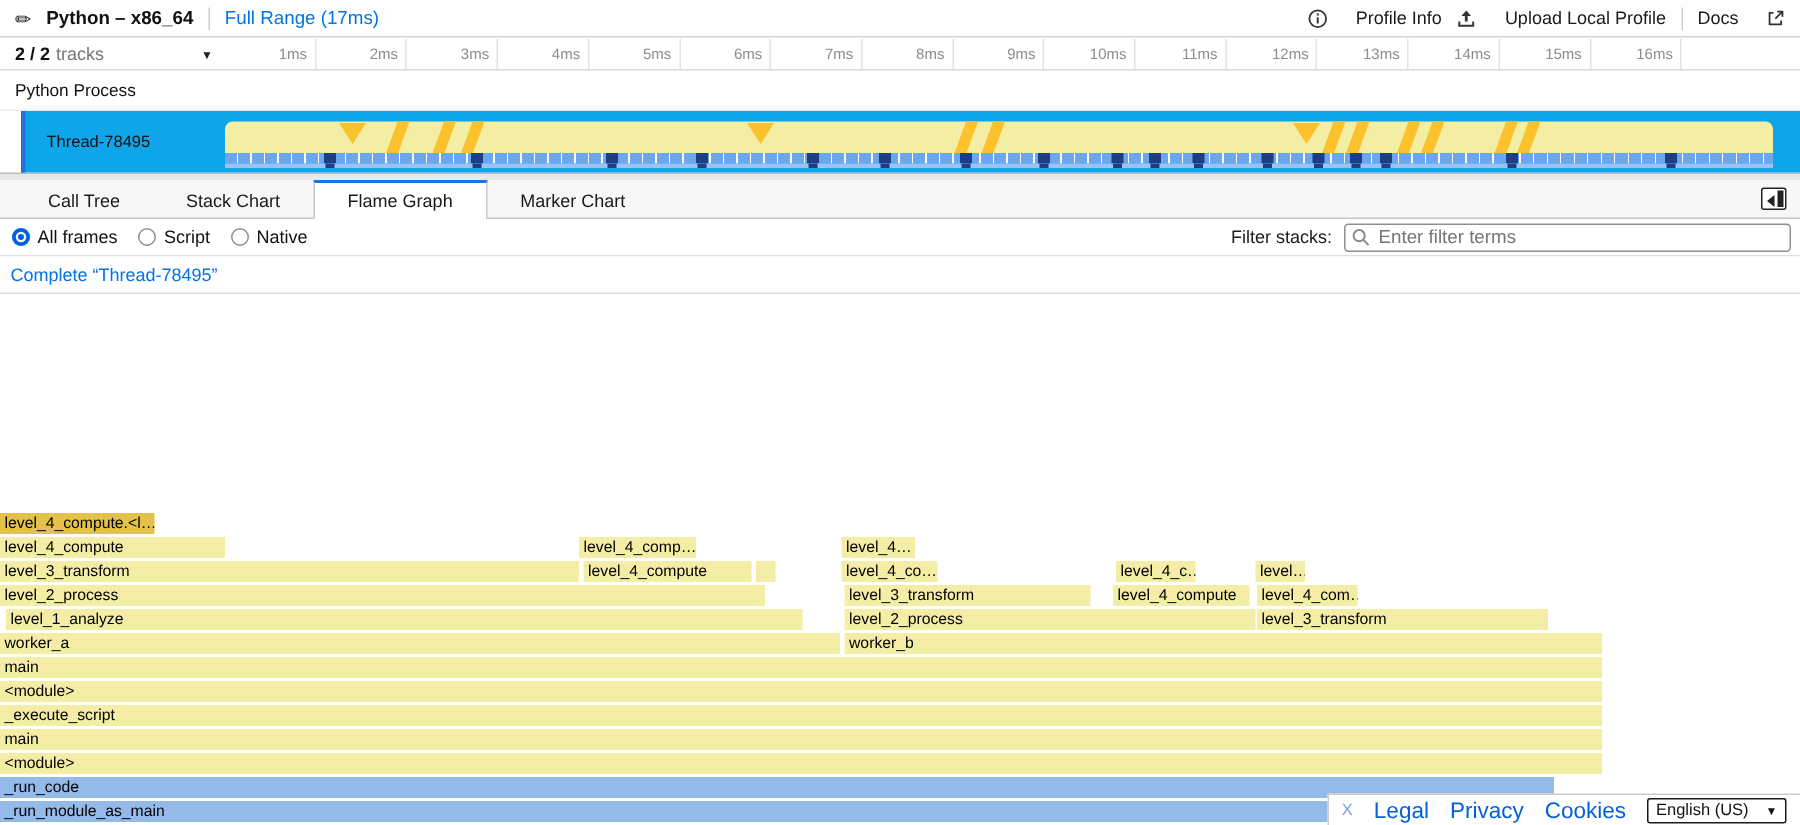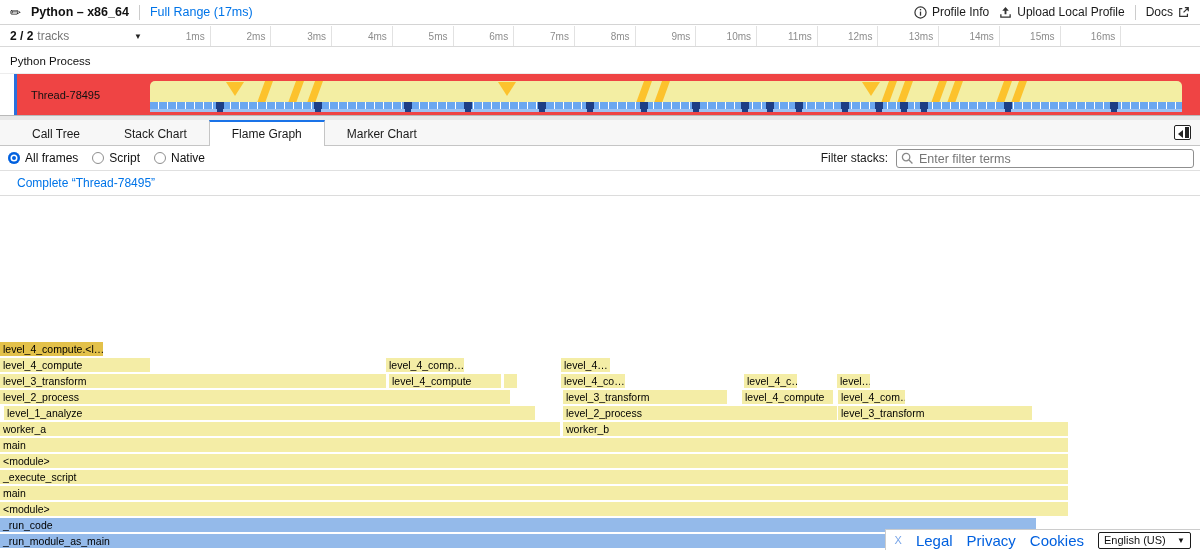--- a/index.html
+++ b/index.html
@@ -9,42 +9,42 @@
 
   
   .topbar { position:absolute; top:0; left:0; right:0; height:25px;
             border-bottom:1px solid #d4d4d4; display:flex; align-items:center;
             justify-content:space-between; padding:0 10px; background:#fff; }
   .tb-left, .tb-right { display:flex; align-items:center; gap:10px; }
   .pencil { font-size:13px; line-height:1; cursor:pointer; }
   .ptitle { font-weight:bold; font-size:12.5px; }
   .vdiv { width:1px; height:15px; background:#ccc; display:inline-block; }
   .blue-link { color:#0074e8; font-size:12.5px; text-decoration:none; cursor:pointer; }
-  .tb-item { display:flex; align-items:center; gap:5px; font-size:12px; cursor:pointer; color:#1a1a1a; }
+  .tb-item { display:flex; align-items:center; gap:19px; font-size:12px; cursor:pointer; color:#1a1a1a; }
   .tb-item svg { display:block; }
 
   
   .tracksbar { position:absolute; top:26px; left:0; right:0; height:21px;
                border-bottom:1px solid #d9d9d9; background:#fff; display:flex; }
   .tracks-left { width:150px; height:100%; display:flex; align-items:center; padding:0 6px 0 10px;
                  font-size:12px; cursor:pointer; position:relative; }
   .tracks-left b { font-size:12px; }
   .tracks-left .gray { color:#767676; margin-left:4px; }
   .caret { position:absolute; right:8px; font-size:8px; color:#222; }
   .ruler { flex:0 0 auto; width:1032px; height:100%; display:flex; }
   .ruler-cell { height:100%; border-right:1px solid #e2e2e2; font-size:10px; color:#8c8c8c;
                 display:flex; align-items:center; justify-content:flex-end; padding-right:5px; }
 
   
   .procrow { position:absolute; top:48px; left:0; right:0; height:26px; background:#fff;
              border-bottom:1px solid #ededed; display:flex; align-items:center;
              padding-left:10px; font-size:11.5px; cursor:pointer; }
   .threadrow-outer { position:absolute; top:74px; left:0; right:0; height:42px; background:#fff;
                      border-bottom:1px solid #b9b9b9; cursor:pointer; }
-  .threadrow { position:absolute; left:14px; right:0; top:0; bottom:0; background:#ef4444;
+  .threadrow { position:absolute; left:14px; right:0; top:0; bottom:0; background:#0ea5e9;
                border-left:3px solid #2a70dd; }
   .tlabel { position:absolute; left:14px; top:50%; transform:translateY(-50%); font-size:11px; }
   .graph { position:absolute; left:133px; top:7px; width:1032px; height:31px; }
   .activity { position:absolute; left:0; top:0; width:100%; height:21px; background:#f3eea3;
               border-radius:5px 5px 0 0; overflow:hidden; }
   .mk-v { position:absolute; top:1px; width:0; height:0;
           border-left:9px solid transparent; border-right:9px solid transparent;
           border-top:14px solid #fcc22d; }
   .mk-s { position:absolute; top:-2px; width:8px; height:26px; background:#fcc22d;
           transform:skewX(-20deg); border-radius:3px; }
@@ -81,21 +81,21 @@
   .filter-label { font-size:12px; margin-right:8px; color:#1a1a1a; }
   .filter-input-wrap { position:relative; width:298px; height:19px; }
   .filter-input { width:100%; height:100%; border:1px solid #8f8f8f; border-radius:3px;
                   font-size:12.5px; padding:0 4px 0 22px; color:#333; outline:none;
                   font-family:"Liberation Sans", sans-serif; }
   .filter-input::placeholder { color:#767676; }
   .mag { position:absolute; left:5px; top:3px; }
 
   
   .crumbrow { position:absolute; top:171px; left:0; right:0; height:25px; background:#fff;
-              border-bottom:1px solid #dcdcdc; display:flex; align-items:center; padding-left:17px; }
+              border-bottom:1px solid #dcdcdc; display:flex; align-items:center; padding-left:7px; }
   .crumbrow a { color:#0074e8; font-size:12px; text-decoration:none; cursor:pointer; }
 
   
   .flame { position:absolute; top:196px; left:0; right:0; bottom:0; background:#fff; }
   .flame-rows { position:absolute; top:146px; left:0; width:1200px; height:208px; }
   .frame { position:absolute; height:14px; line-height:14px; font-size:10.5px; color:#000;
            background:#f4eda6; overflow:hidden; white-space:nowrap; padding-left:3px; cursor:pointer; }
   .frame.sel { background:#e3c14a; }
   .frame.blue { background:#94baea; }
 

